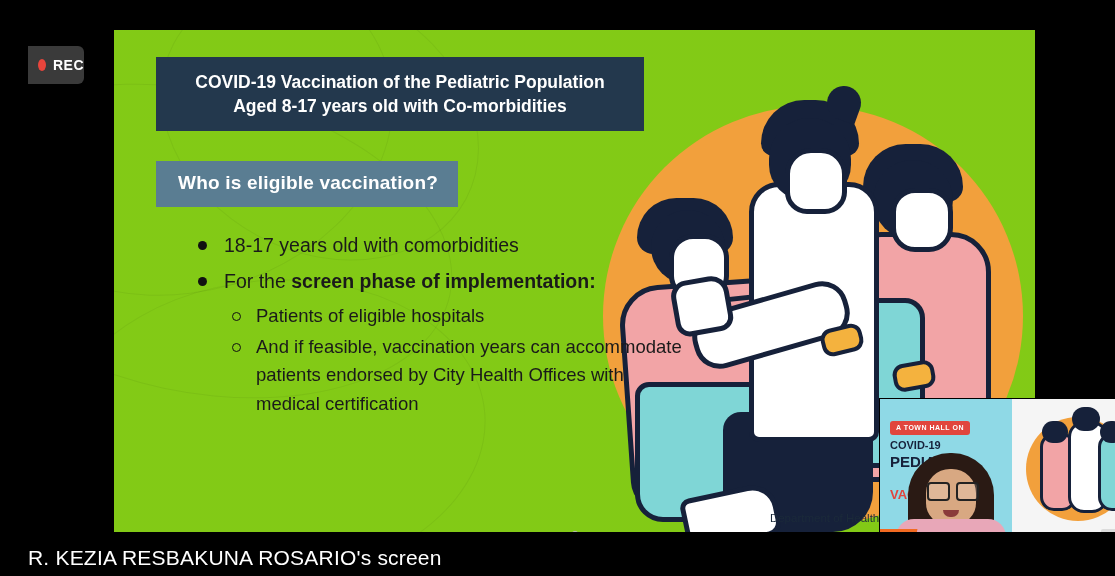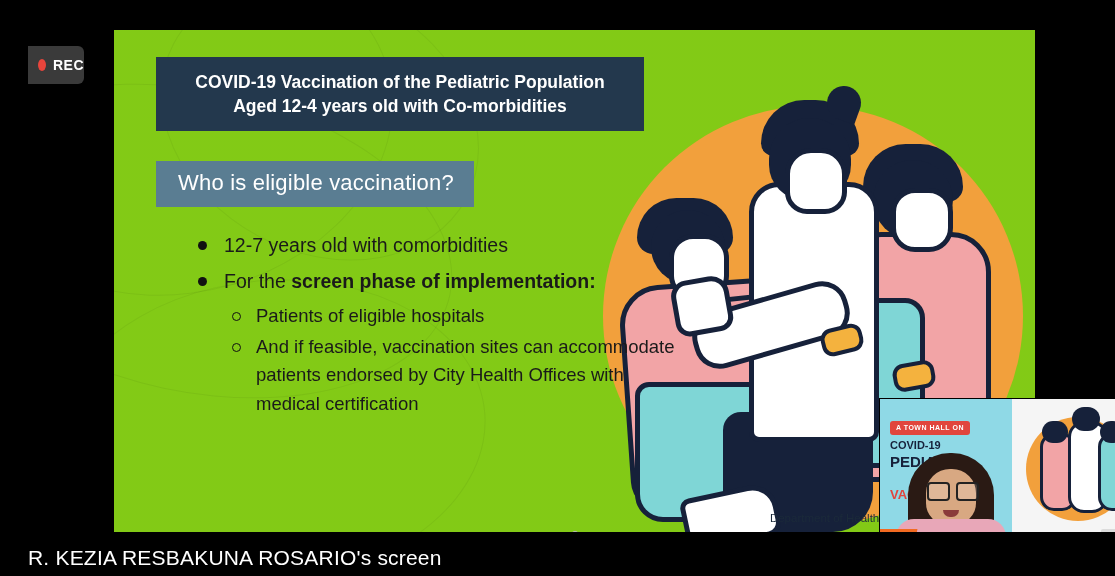--- a/index.html
+++ b/index.html
@@ -22,21 +22,21 @@
   .swirl{position:absolute;border:1px solid rgba(0,0,0,0.05);border-radius:50%;}
   .s1{left:-140px;top:-70px;width:420px;height:330px;transform:rotate(-16deg);}
   .s2{left:-180px;top:60px;width:520px;height:300px;transform:rotate(12deg);}
   .s3{left:-60px;top:250px;width:430px;height:300px;transform:rotate(-5deg);}
   .s4{left:40px;top:-40px;width:330px;height:260px;transform:rotate(28deg);}
 
   .title-box{position:absolute;left:42px;top:27px;width:488px;background:#23384d;padding:13px 16px;box-sizing:border-box;}
   .title-box .t-line{color:#fff;font-weight:bold;font-size:17.5px;text-align:center;line-height:24px;}
 
   .sub-box{position:absolute;left:42px;top:131px;background:#5a7d92;padding:9px 20px 11px 22px;box-sizing:border-box;}
-  .sub-box .s-line{color:#ffffff;font-weight:normal;font-size:22px;line-height:26px;letter-spacing:.2px;}
+  .sub-box .s-line{color:#ffffff;font-weight:bold;font-size:19px;line-height:26px;letter-spacing:.2px;}
 
   .bullets{position:absolute;left:70px;top:200px;width:500px;color:#1a1a1a;}
   .b1{position:relative;padding-left:40px;font-size:19.5px;line-height:30px;margin-bottom:6px;}
   .b1::before{content:"";position:absolute;left:14px;top:11px;width:9px;height:9px;border-radius:50%;background:#111;}
   .b1 b{font-weight:bold;}
   .b2{position:relative;padding-left:72px;font-size:18.5px;line-height:28.5px;margin-bottom:2px;}
   .b2::before{content:"";position:absolute;left:48px;top:10px;width:9px;height:9px;border-radius:50%;
     border:1.6px solid #111;box-sizing:border-box;background:transparent;}
 
   
@@ -151,32 +151,32 @@
       <div class="fig c-face"></div>
       <div class="fig c-arm"></div>
       <div class="fig c-hand"></div>
       <div class="fig c-shoe"></div>
       <div class="patch p1"></div>
       <div class="patch p2"></div>
     </div>
 
     <div class="title-box">
       <div class="t-line">COVID-19 Vaccination of the Pediatric Population</div>
-      <div class="t-line">Aged 12-4 years old with Co-morbidities</div>
+      <div class="t-line">Aged 8-17 years old with Co-morbidities</div>
     </div>
 
     <div class="sub-box">
       <div class="s-line">Who is eligible vaccination?</div>
     </div>
 
     <div class="bullets">
-      <div class="b1">12-7 years old with comorbidities</div>
+      <div class="b1">18-17 years old with comorbidities</div>
       <div class="b1"><span>For the </span><b>screen phase of implementation:</b></div>
       <div class="b2">Patients of eligible hospitals</div>
-      <div class="b2">And if feasible, vaccination sites can accommodate patients endorsed by City Health Offices with medical certification</div>
+      <div class="b2">And if feasible, vaccination years can accommodate patients endorsed by City Health Offices with medical certification</div>
     </div>
 
     <div class="foot-right">
       <span class="dept">Department of Health - Philippines | </span><span>COVID-19 N</span>
     </div>
     <div class="slide-dot"></div>
   </div>
 
   <div class="thumb">
     <div class="thumb-left">

